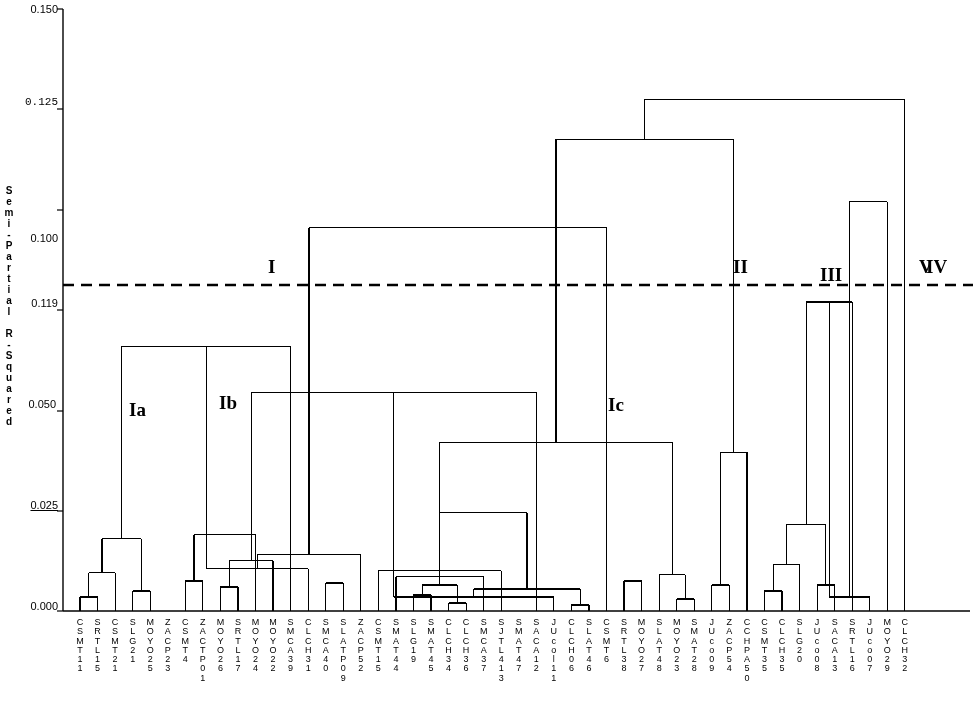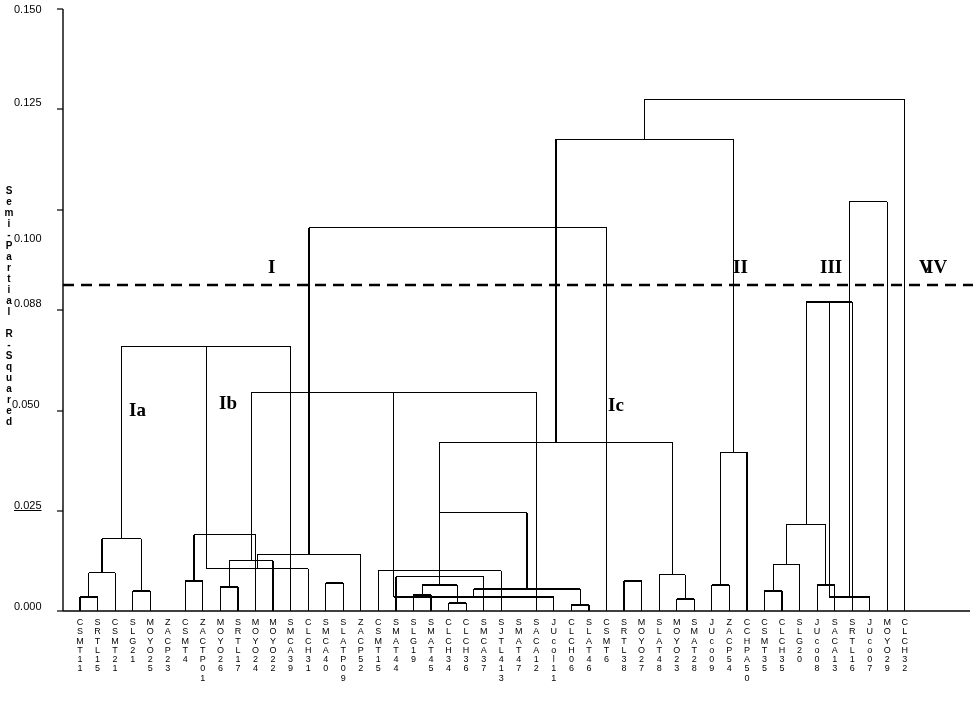--- a/index.html
+++ b/index.html
@@ -32,21 +32,21 @@
     line-height: 11px;
     color: #000;
     text-align: center;
     letter-spacing: 0px;
     white-space: pre;
   }
   .tick-label {
     position: absolute;
     font-size: 11px;
     color: #000;
-    text-align: left;
+    text-align: right;
     width: 44px;
   }
   .cluster-label {
     position: absolute;
     font-family: "Liberation Serif", serif;
     font-weight: bold;
     font-size: 19px;
     color: #000;
   }
   .subcluster-label {
@@ -89,23 +89,23 @@
 -
 S
 q
 u
 a
 r
 e
 d</div>
 
   <div class="tick-label" style="left:14px; top:3px;">0.150</div>
-  <div class="tick-label" style="left:14px; top:96px;">0.125</div>
+  <div class="tick-label" style="left:14px; top:96px;font-family:Liberation Mono, monospace;">0.125</div>
   <div class="tick-label" style="left:14px; top:196px;margin-top:36px;">0.100</div>
-  <div class="tick-label" style="left:14px; top:297px;">0.088</div>
+  <div class="tick-label" style="left:14px; top:297px;">0.119</div>
   <div class="tick-label" style="left:12px; top:398px;">0.050</div>
   <div class="tick-label" style="left:14px; top:499px;text-decoration:underline;">0.025</div>
   <div class="tick-label" style="left:14px; top:600px;">0.000</div>
 
   <svg id="plot-svg" width="973" height="717">
 
     <line x1="63" y1="9" x2="63" y2="611" stroke="#000" stroke-width="1.4"></line>
     <line x1="63" y1="611" x2="970" y2="611" stroke="#000" stroke-width="1.4"></line>
 
     <g stroke="#000" stroke-width="1.2">
@@ -233,21 +233,21 @@
         <line x1="644.890625" y1="139.43333333333334" x2="644.890625" y2="99.29999999999995" stroke="#000" stroke-width="1.2" shape-rendering="crispEdges"></line>
         <line x1="904.85" y1="611" x2="904.85" y2="99.29999999999995" stroke="#000" stroke-width="1.2" shape-rendering="crispEdges"></line>
         <line x1="644.890625" y1="99.29999999999995" x2="904.85" y2="99.29999999999995" stroke="#000" stroke-width="1.2" shape-rendering="crispEdges"></line>
       </g>
 
     <line id="cutline" x1="63" y1="285" x2="973" y2="285" stroke="#000" stroke-width="2.6" stroke-dasharray="11,7"></line>
   </svg>
 
   <div class="cluster-label" style="left:268px; top:256px;">I</div>
   <div class="cluster-label" style="left:733px; top:256px;text-align:center;">II</div>
-  <div class="cluster-label" style="left:820px; top:256px;">III</div>
+  <div class="cluster-label" style="left:820px; top:264px;">III</div>
   <div class="cluster-label" style="left:878px; top:256px;margin-left:48px;">IV</div>
   <div class="cluster-label" style="left:919px; top:256px;">V</div>
 
   <div class="subcluster-label" style="left:129px; top:399px;">Ia</div>
   <div class="subcluster-label" style="left:219px; top:392px;">Ib</div>
   <div class="subcluster-label" style="left:608px; top:394px;">Ic</div>
 
   <div id="leaf-labels">
       <div class="leaf-label" style="left: 74.5px; top: 618px;">C
 S

